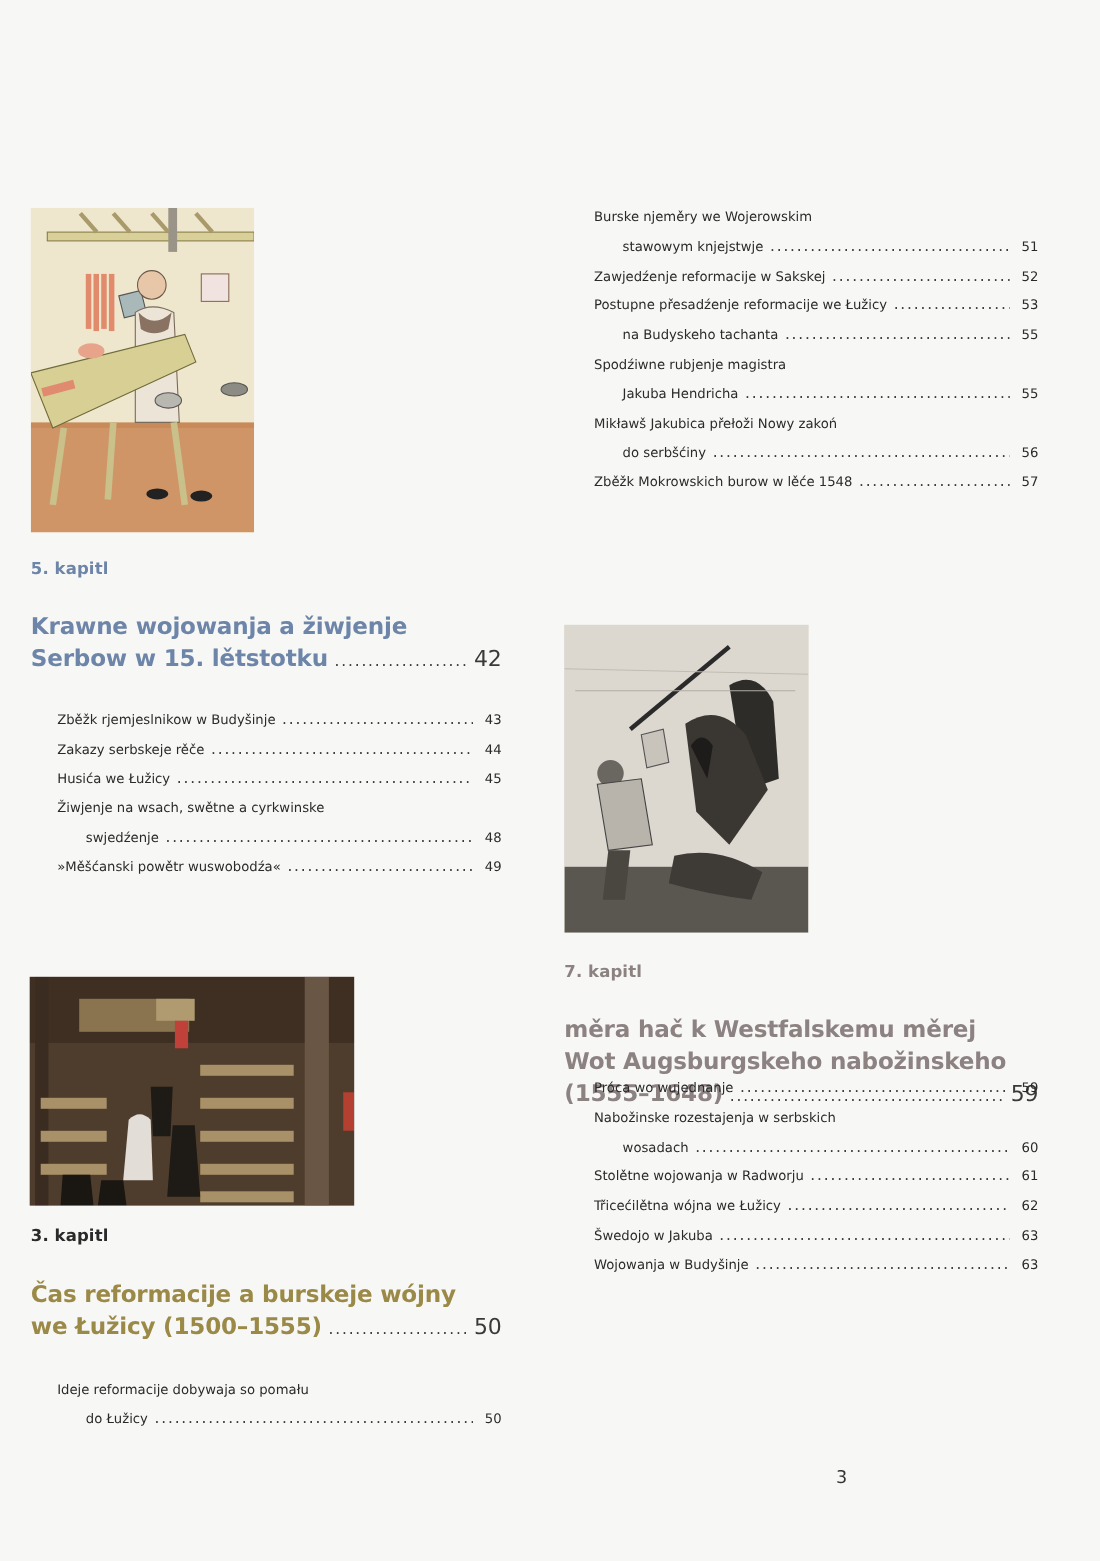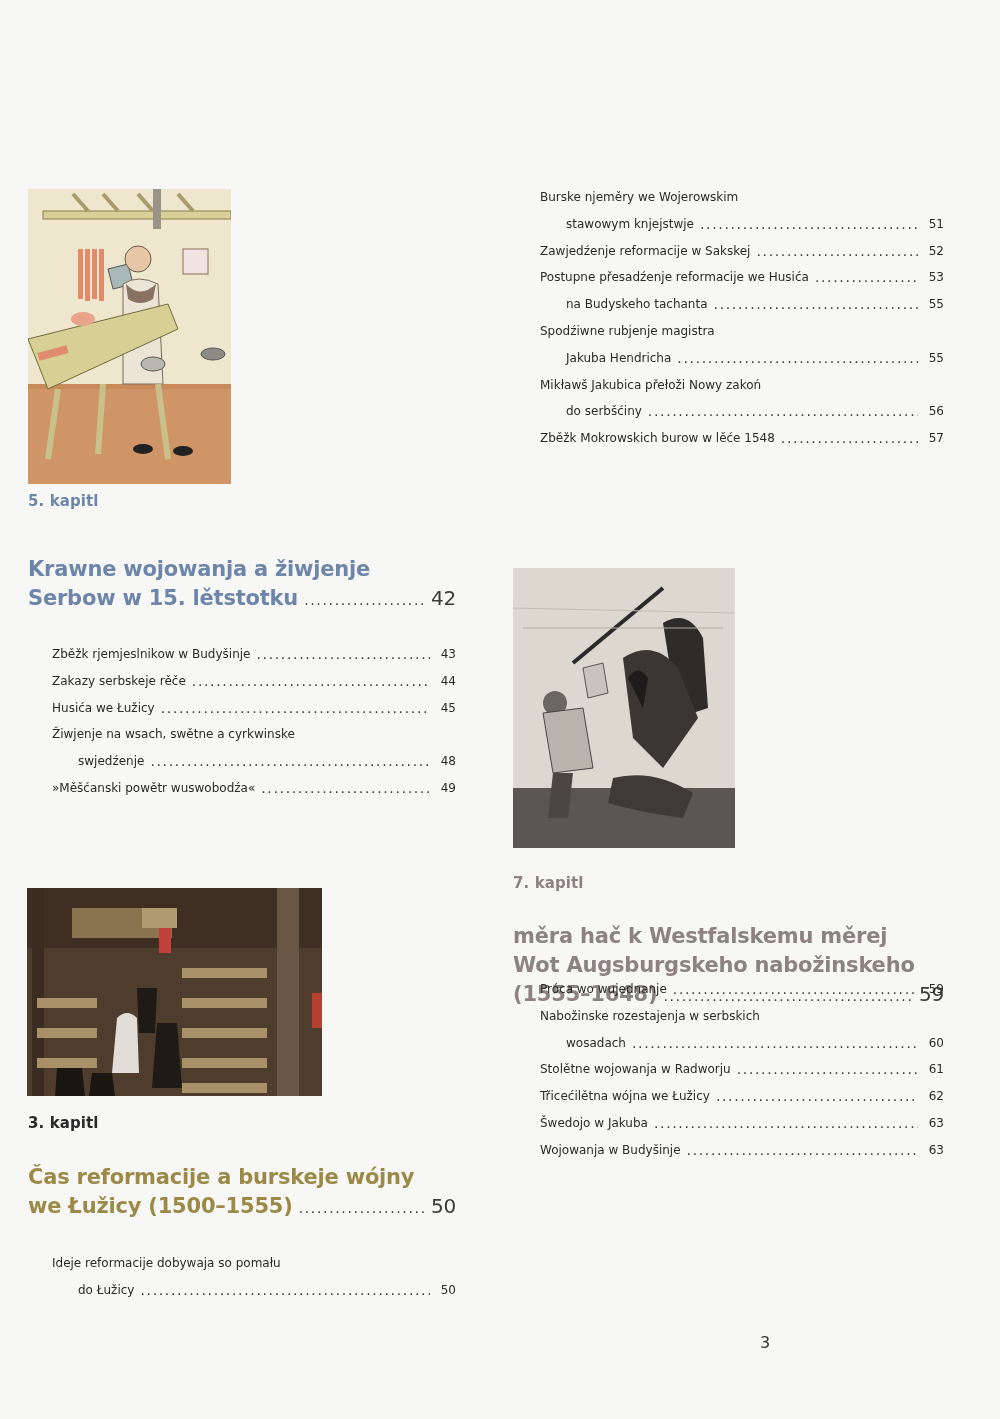--- a/index.html
+++ b/index.html
@@ -66,21 +66,21 @@
     <ellipse cx="125" cy="175" rx="12" ry="7" fill="#b8b8b0" stroke="#555"></ellipse>
     <ellipse cx="185" cy="165" rx="12" ry="6" fill="#8c8c84" stroke="#555"></ellipse>
     <line x1="30" y1="200" x2="20" y2="270" stroke="#c9c08a" stroke-width="6"></line>
     <line x1="75" y1="195" x2="70" y2="265" stroke="#c9c08a" stroke-width="6"></line>
     <line x1="130" y1="195" x2="140" y2="270" stroke="#c9c08a" stroke-width="6"></line>
     <ellipse cx="115" cy="260" rx="10" ry="5" fill="#222"></ellipse>
     <ellipse cx="155" cy="262" rx="10" ry="5" fill="#222"></ellipse>
   </svg>
 </div>
 
-<div class="chapter-label" style="left:28px; top:492px; color:#6d85a8;">5. kapitl</div>
+<div class="chapter-label" style="left:28px; top:508px; color:#6d85a8;">5. kapitl</div>
 
 <div class="chapter-title" style="left:28px; top:555px; width:428px; color:#6d85a8;">
   <div>Krawne wojowanja a žiwjenje</div>
   <div class="title-row">
     <span>Serbow w 15. lětstotku</span>
     <span class="dots"></span>
     <span class="p">42</span>
   </div>
 </div>
 
@@ -173,21 +173,21 @@
       <span class="dots"></span>
       <span class="p">51</span>
     </div>
   </div>
   <div class="row">
     <span class="t">Zawjedźenje reformacije w Sakskej</span>
     <span class="dots"></span>
     <span class="p">52</span>
   </div>
   <div class="row">
-    <span class="t">Postupne přesadźenje reformacije we Husića</span>
+    <span class="t">Postupne přesadźenje reformacije we Łužicy</span>
     <span class="dots"></span>
     <span class="p">53</span>
   </div>
   <div>
     <div class="row cont">
       <span class="t">na Budyskeho tachanta</span>
       <span class="dots"></span>
       <span class="p">55</span>
     </div>
   </div>

